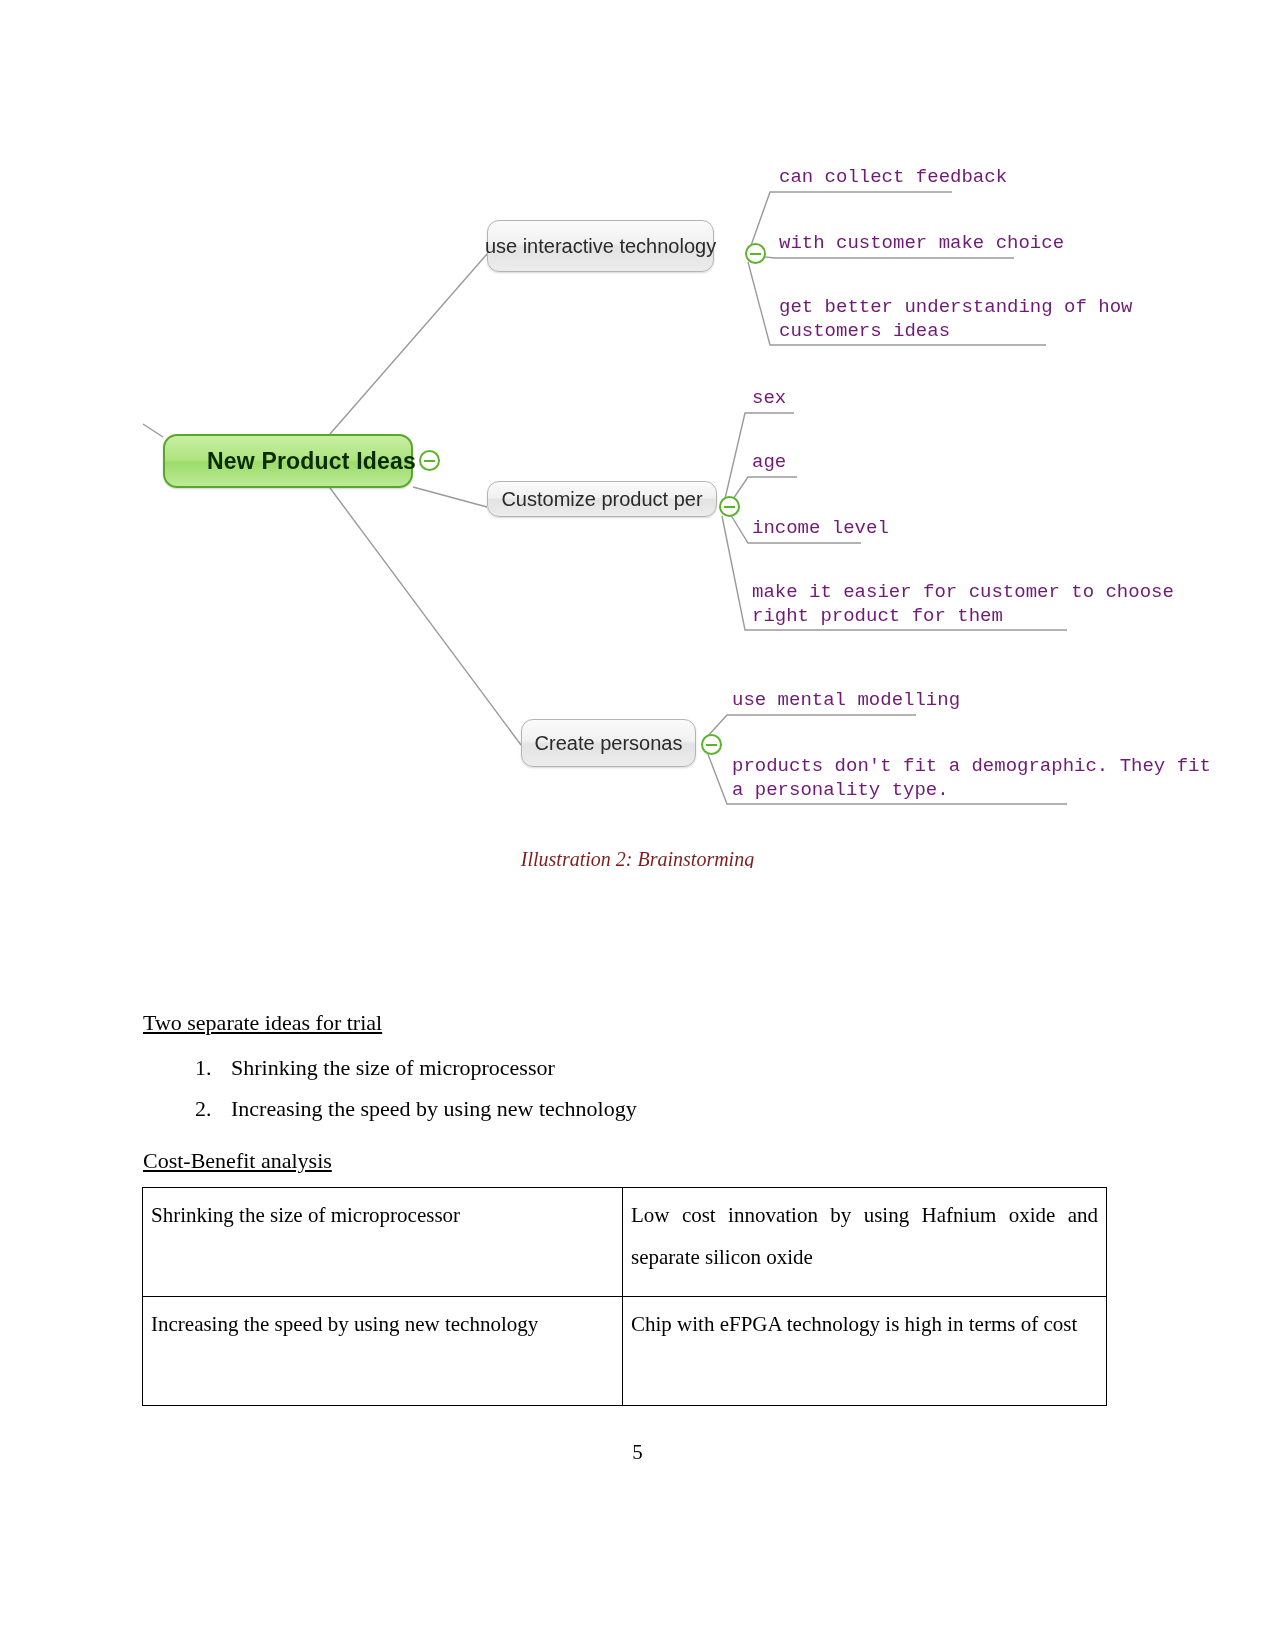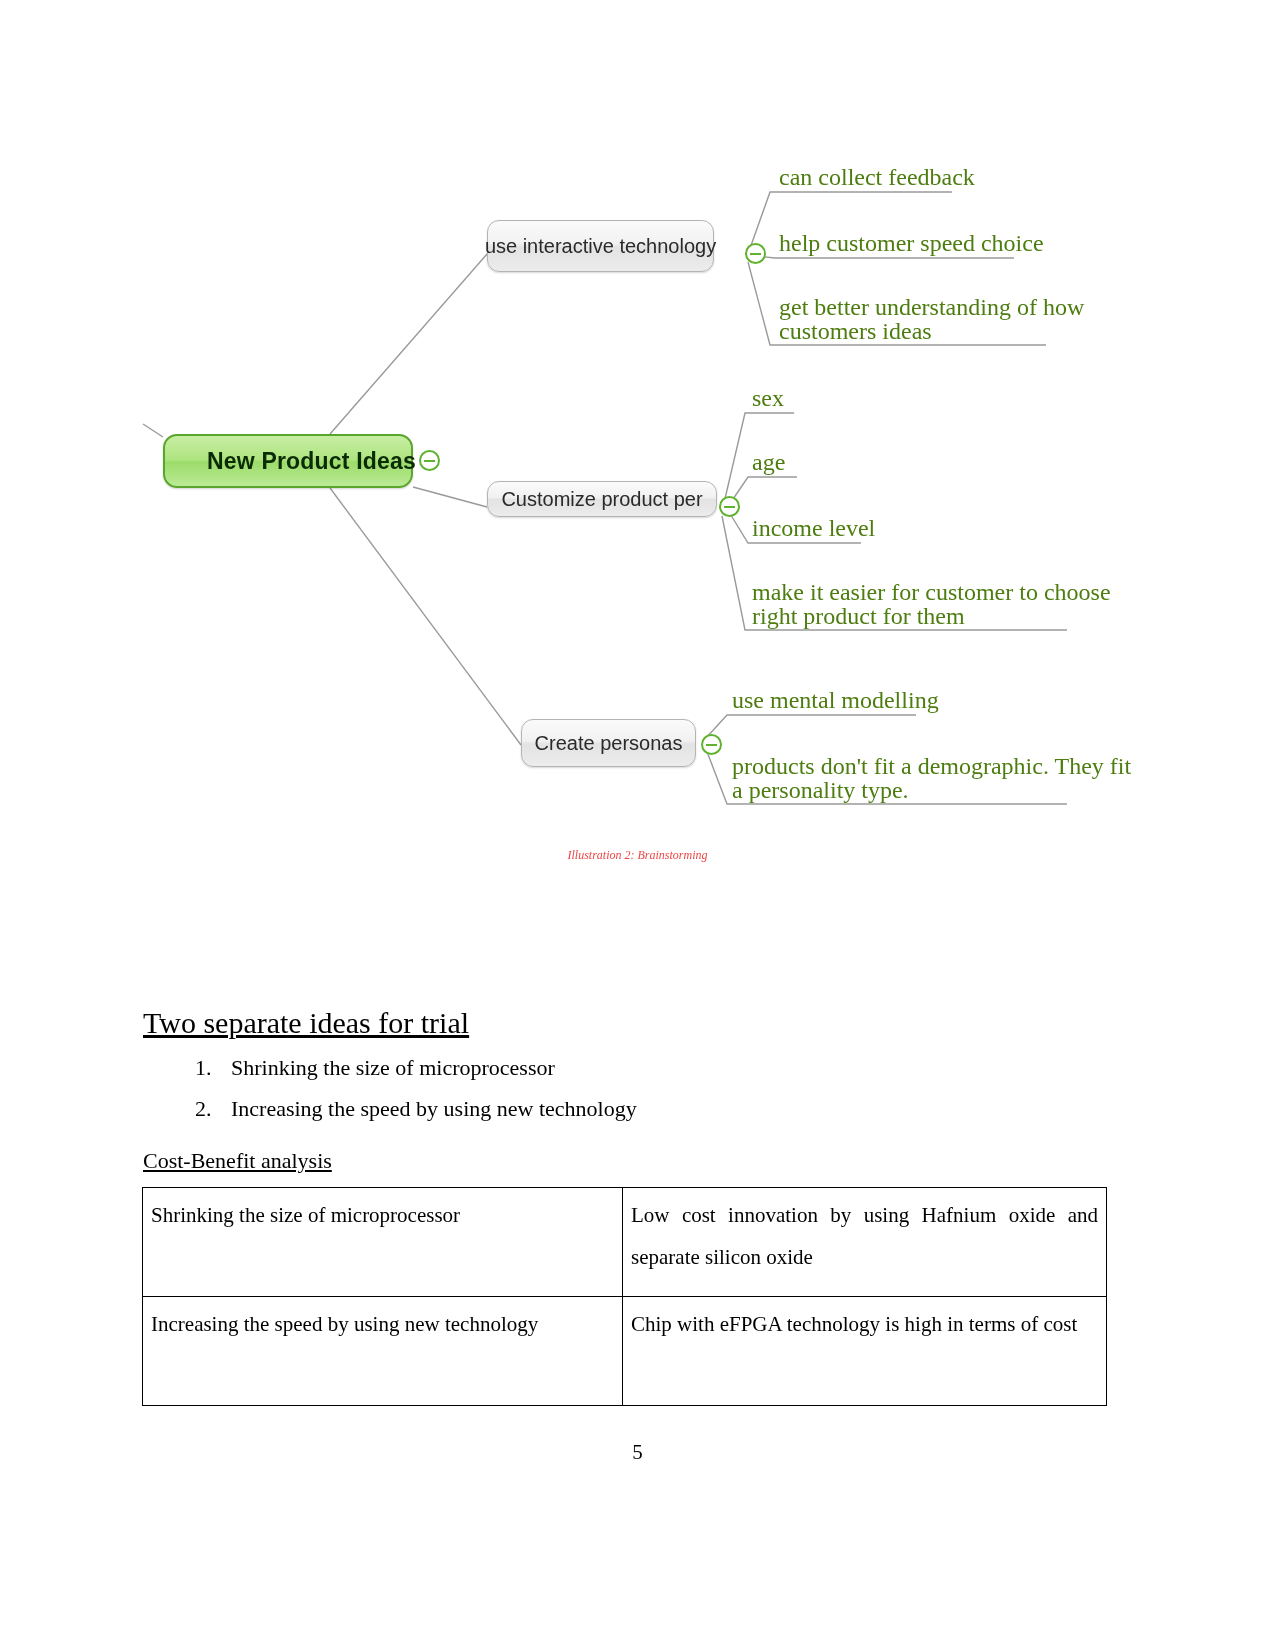--- a/index.html
+++ b/index.html
@@ -90,23 +90,23 @@
     background: #5fb22e;
   }
   #toggle-root        { left: 419px; top: 450px; }
   #toggle-interactive { left: 745px; top: 243px; }
   #toggle-customize   { left: 719px; top: 496px; }
   #toggle-personas    { left: 701px; top: 734px; }
 
   
   .leaf {
     position: absolute;
-    font-family: Liberation Serif, serif;
-    font-size: 24px;
-    color: #4d7c0f;
+    font-family: Liberation Mono, monospace;
+    font-size: 19px;
+    color: #701a75;
     line-height: 24px;
     white-space: pre-line;
   }
 
   #leaf-feedback   { left: 779px; top: 165px; }
   #leaf-choice     { left: 779px; top: 231px; }
   #leaf-understand { left: 779px; top: 295px; }
 
   #leaf-sex        { left: 752px; top: 386px; }
   #leaf-age        { left: 752px; top: 450px; }
@@ -118,35 +118,35 @@
 
   
   #caption {
     position: absolute;
     left: 0;
     top: 848px;
     width: 1275px;
     text-align: center;
     font-family: "Liberation Serif", serif;
     font-style: italic;
-    font-size: 12px;
-    color: #ef4444;
+    font-size: 20px;
+    color: #7f1d1d;
     height: 20px;
     overflow: hidden;
   }
 
   
   #body-text {
     position: absolute;
     left: 143px;
     top: 1008px;
     width: 930px;
   }
   .heading-underline {
-    font-size: 30px;
+    font-size: 22px;
     text-decoration: underline;
     margin: 0 0 9px 0;
     line-height: 30px;
   }
   ol.idea-list {
     margin: 0 0 0 0;
     padding-left: 74px;
     list-style-type: decimal;
   }
   ol.idea-list li {
@@ -224,21 +224,21 @@
     </g>
   </svg>
 
   <div class="node node-root" id="node-root">New Product Ideas</div>
   <div class="toggle" id="toggle-root"></div>
 
   <div class="node node-branch" id="node-interactive">use interactive technology</div>
   <div class="toggle" id="toggle-interactive"></div>
 
   <div class="leaf" id="leaf-feedback">can collect feedback</div>
-  <div class="leaf" id="leaf-choice">help customer speed choice</div>
+  <div class="leaf" id="leaf-choice">with customer make choice</div>
   <div class="leaf" id="leaf-understand">get better understanding of how
 customers ideas</div>
 
   <div class="node node-branch" id="node-customize">Customize product per</div>
   <div class="toggle" id="toggle-customize"></div>
 
   <div class="leaf" id="leaf-sex">sex</div>
   <div class="leaf" id="leaf-age">age</div>
   <div class="leaf" id="leaf-income">income level</div>
   <div class="leaf" id="leaf-easier">make it easier for customer to choose

